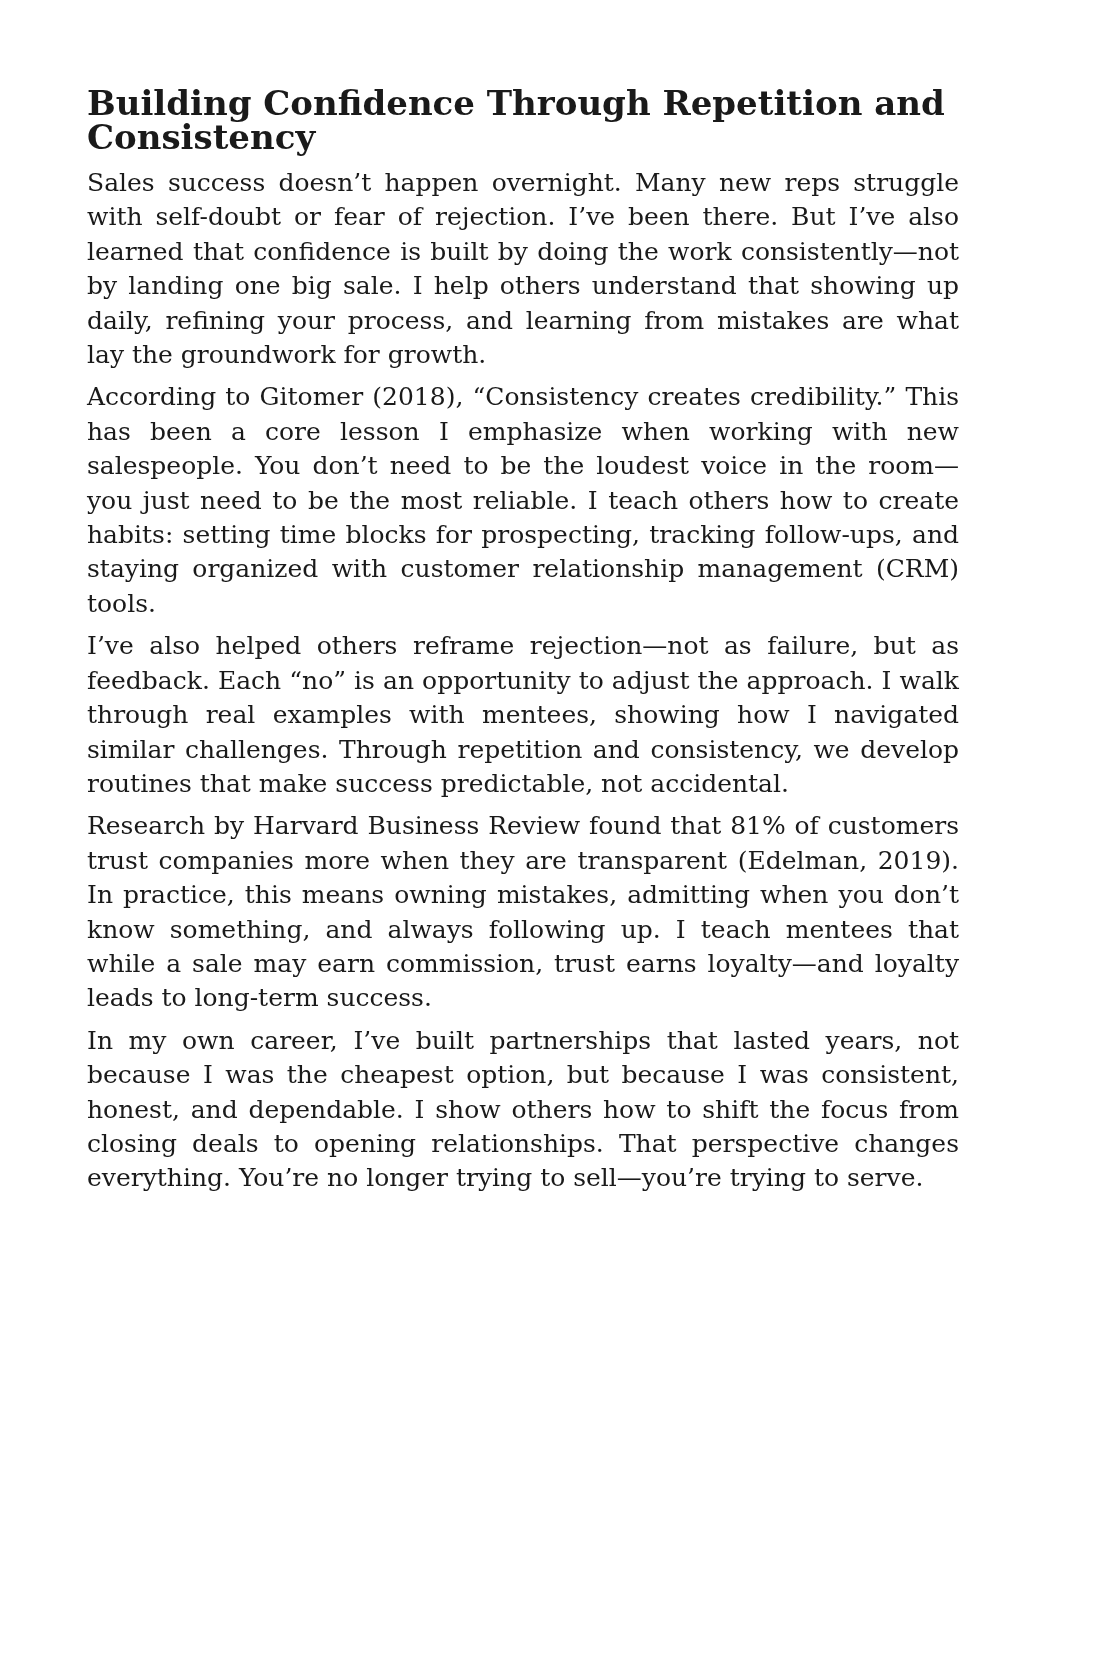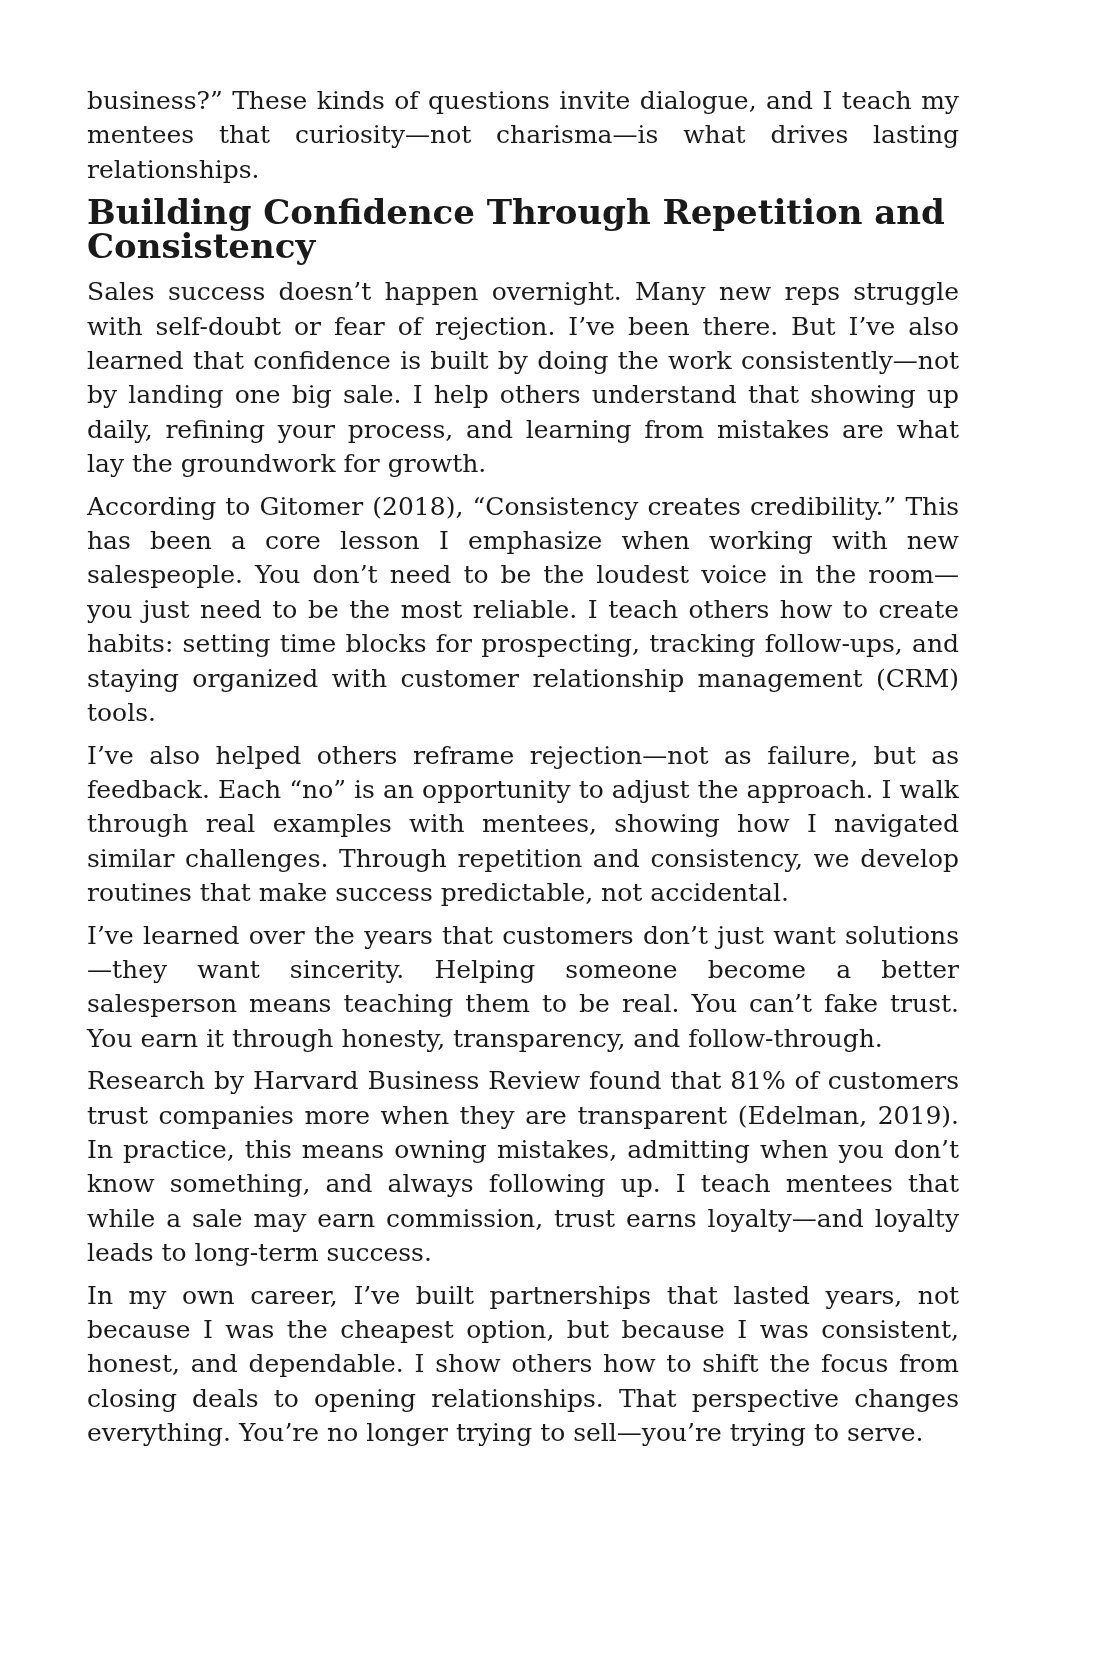--- a/index.html
+++ b/index.html
@@ -33,21 +33,19 @@
     font-weight: bold;
     font-size: 34px;
     line-height: 34px;
     text-align: left;
   }
 </style>
 </head>
 <body>
 
 <div class="page">
-  <p class="para">business?” These kinds of questions invite dialogue, and I teach my mentees that curiosity—not charisma—is what drives lasting relationships.</p>
   <h2 class="heading">Building Confidence Through Repetition and Consistency</h2>
   <p class="para">Sales success doesn’t happen overnight. Many new reps struggle with self-doubt or fear of rejection. I’ve been there. But I’ve also learned that confidence is built by doing the work consistently—not by landing one big sale. I help others understand that showing up daily, refining your process, and learning from mistakes are what lay the groundwork for growth.</p>
   <p class="para">According to Gitomer (2018), “Consistency creates credibility.” This has been a core lesson I emphasize when working with new salespeople. You don’t need to be the loudest voice in the room—you just need to be the most reliable. I teach others how to create habits: setting time blocks for prospecting, tracking follow-ups, and staying organized with customer relationship management (CRM) tools.</p>
   <p class="para">I’ve also helped others reframe rejection—not as failure, but as feedback. Each “no” is an opportunity to adjust the approach. I walk through real examples with mentees, showing how I navigated similar challenges. Through repetition and consistency, we develop routines that make success predictable, not accidental.</p>
-  <p class="para">I’ve learned over the years that customers don’t just want solutions—they want sincerity. Helping someone become a better salesperson means teaching them to be real. You can’t fake trust. You earn it through honesty, transparency, and follow-through.</p>
   <p class="para">Research by Harvard Business Review found that 81% of customers trust companies more when they are transparent (Edelman, 2019). In practice, this means owning mistakes, admitting when you don’t know something, and always following up. I teach mentees that while a sale may earn commission, trust earns loyalty—and loyalty leads to long-term success.</p>
   <p class="para">In my own career, I’ve built partnerships that lasted years, not because I was the cheapest option, but because I was consistent, honest, and dependable. I show others how to shift the focus from closing deals to opening relationships. That perspective changes everything. You’re no longer trying to sell—you’re trying to serve.</p>
 </div>
 
 </body></html>

